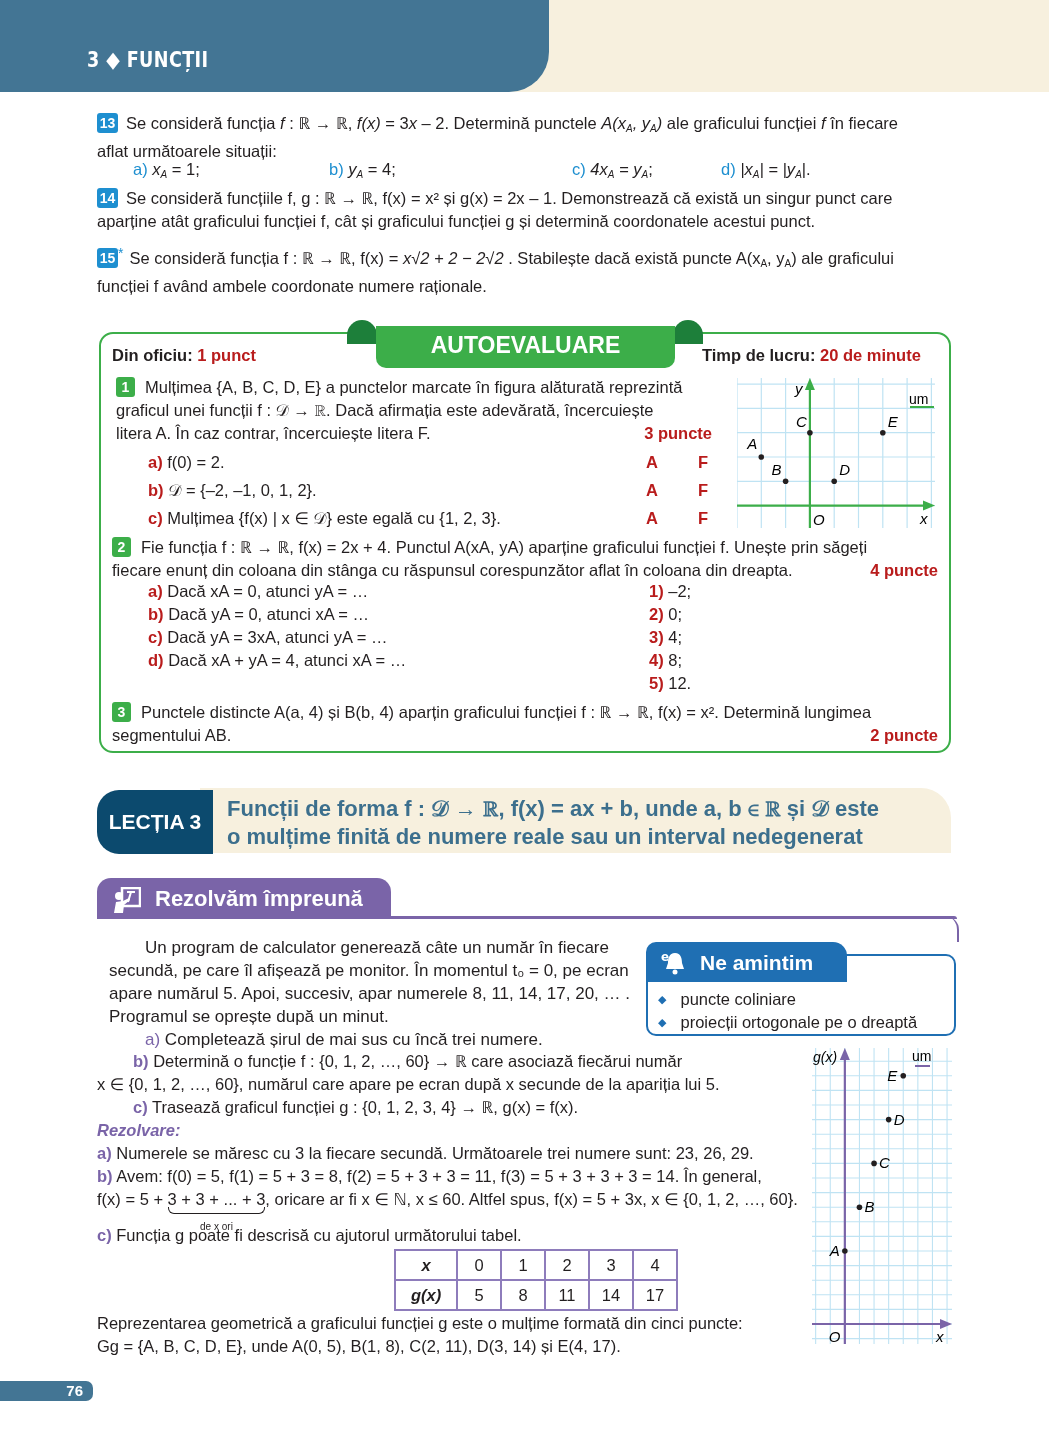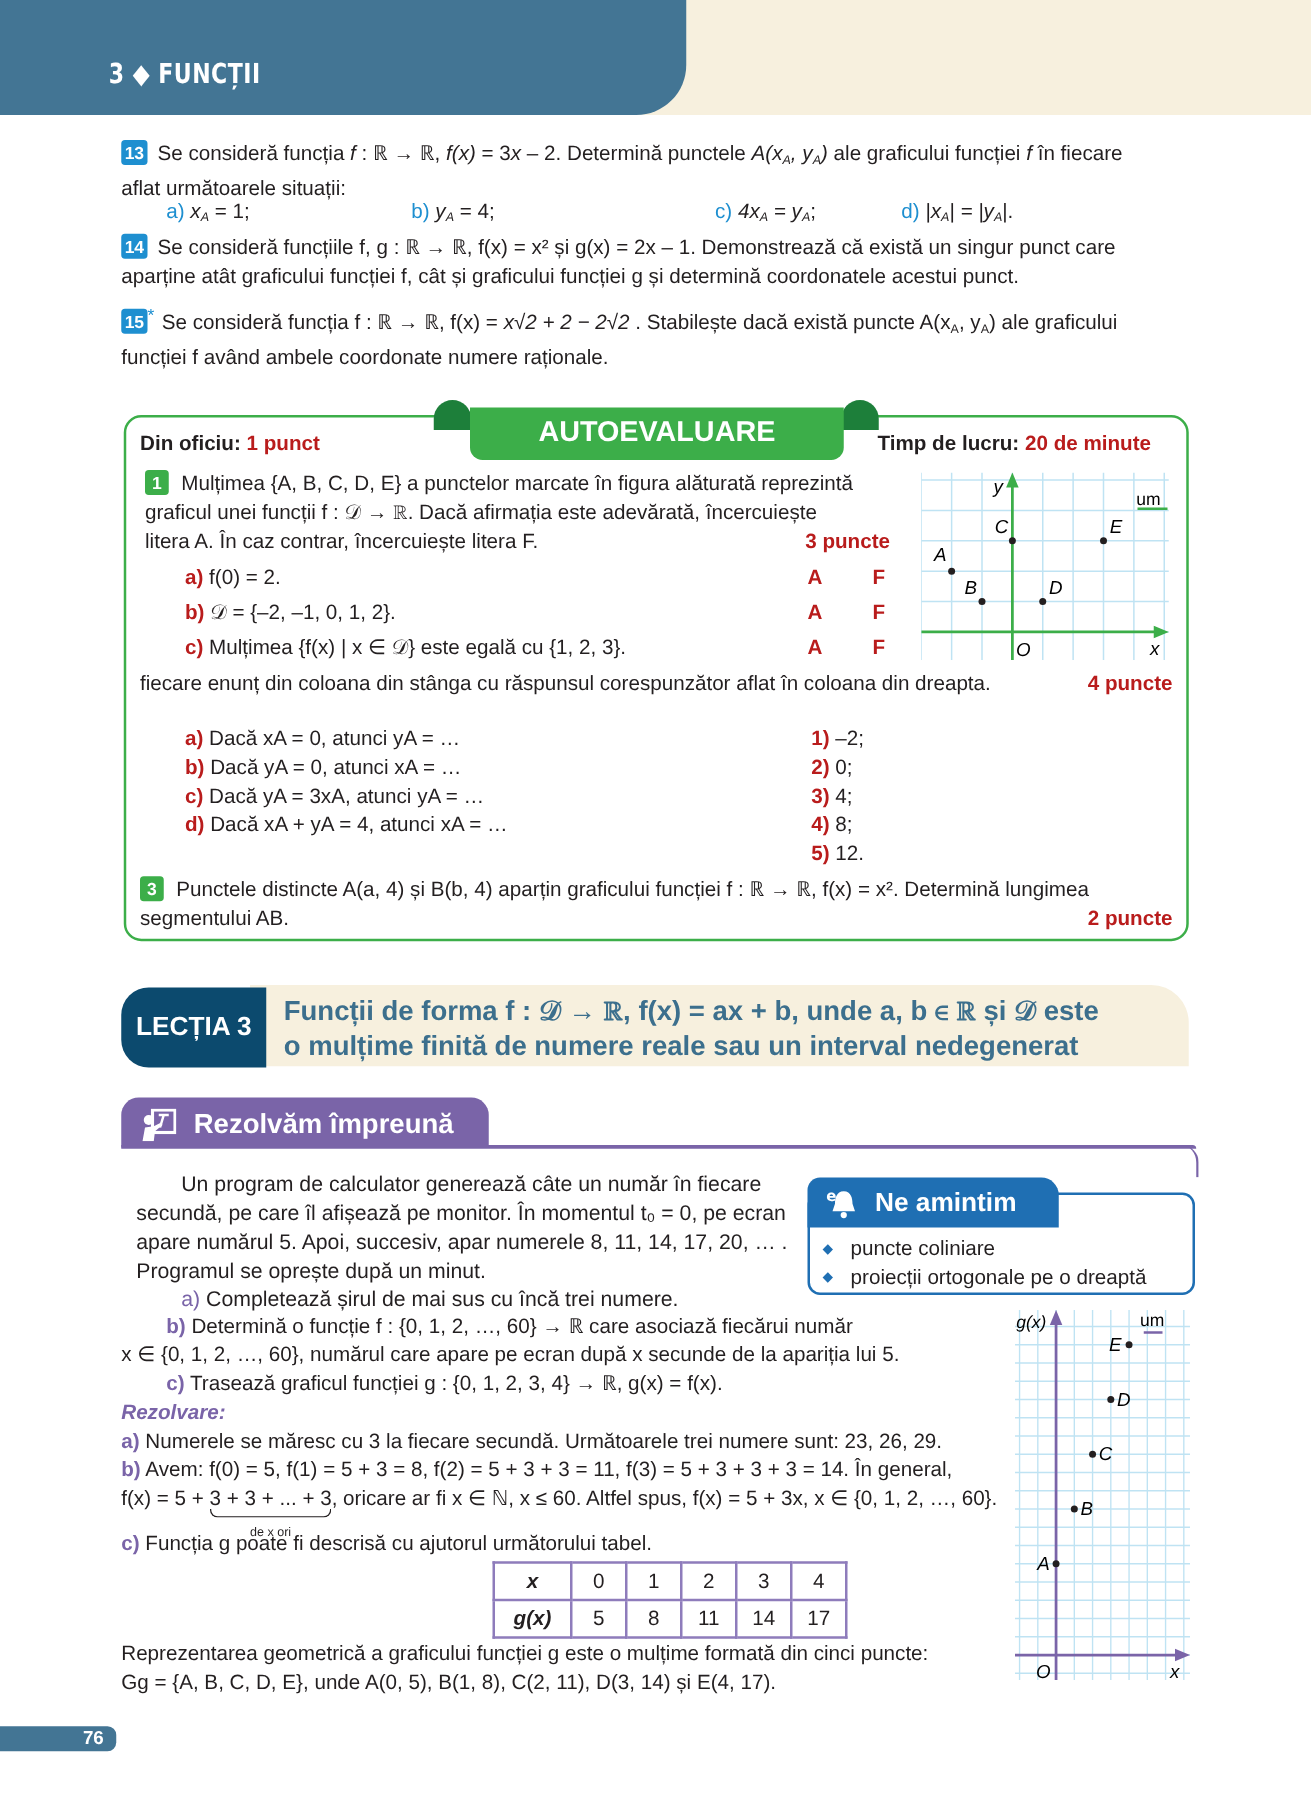--- a/index.html
+++ b/index.html
@@ -146,20 +146,21 @@
     <text x="34.60000000000001" y="97.275" font-size="15" font-style="italic" font-family="Liberation Sans, sans-serif">B</text>
     <circle cx="72.9" cy="54.675" r="2.8" fill="#231f20"></circle>
     <text x="58.900000000000006" y="48.675" font-size="15" font-style="italic" font-family="Liberation Sans, sans-serif">C</text>
     <circle cx="97.2" cy="103.275" r="2.8" fill="#231f20"></circle>
     <text x="102.2" y="97.275" font-size="15" font-style="italic" font-family="Liberation Sans, sans-serif">D</text>
     <circle cx="145.8" cy="54.675" r="2.8" fill="#231f20"></circle>
     <text x="150.8" y="48.675" font-size="15" font-style="italic" font-family="Liberation Sans, sans-serif">E</text>
   </svg>
 
 <div class="abs" style="left:112px; top:536px; width:826px;">
+  <div class="line"><span class="g-badge">2</span><span>Fie funcția f : ℝ → ℝ, f(x) = 2x + 4. Punctul A(xA, yA) aparține graficului funcției f. Unește prin săgeți</span></div>
   <div class="line" style="display:flex; justify-content:space-between;">
       <span>fiecare enunț din coloana din stânga cu răspunsul corespunzător aflat în coloana din dreapta.</span>
       <span class="green b">4 puncte</span>
     </div>
 </div>
 <div class="abs" style="left:148px; top:580px;">
   <div class="line"><span class="green b">a)</span> <span>Dacă xA = 0, atunci yA = …</span></div>
   <div class="line"><span class="green b">b)</span> <span>Dacă yA = 0, atunci xA = …</span></div>
   <div class="line"><span class="green b">c)</span> <span>Dacă yA = 3xA, atunci yA = …</span></div>
   <div class="line"><span class="green b">d)</span> <span>Dacă xA + yA = 4, atunci xA = …</span></div>

